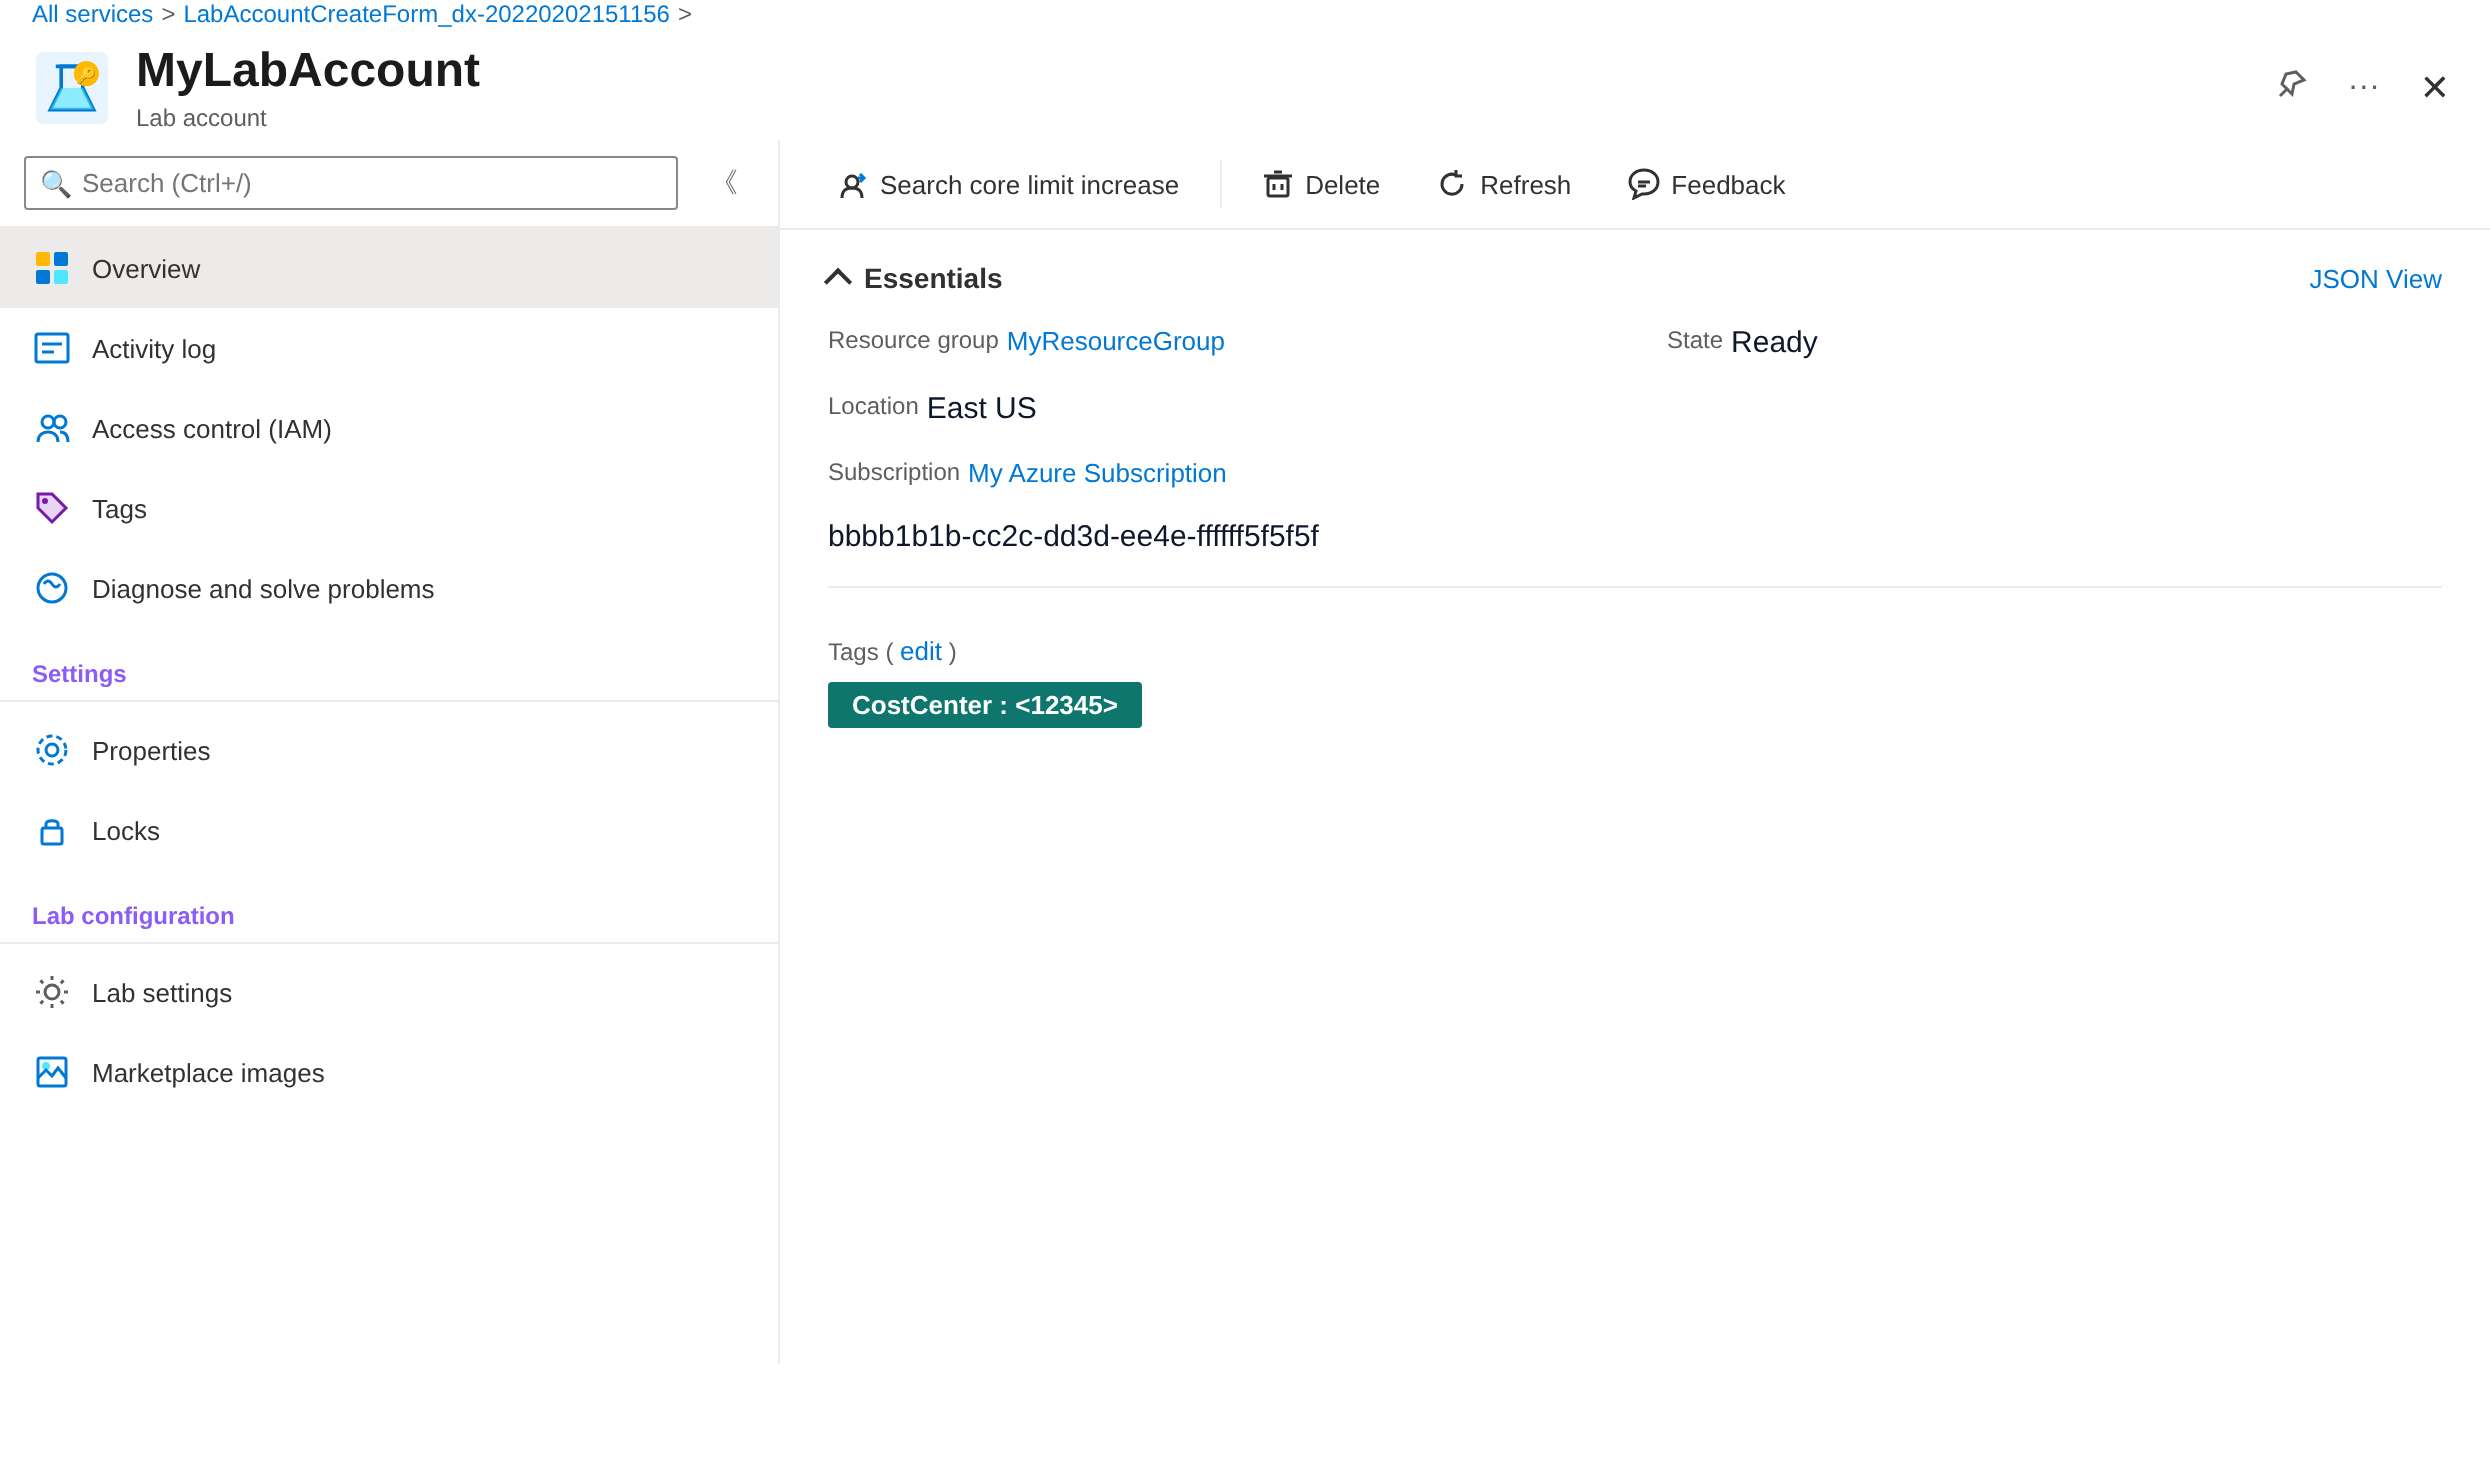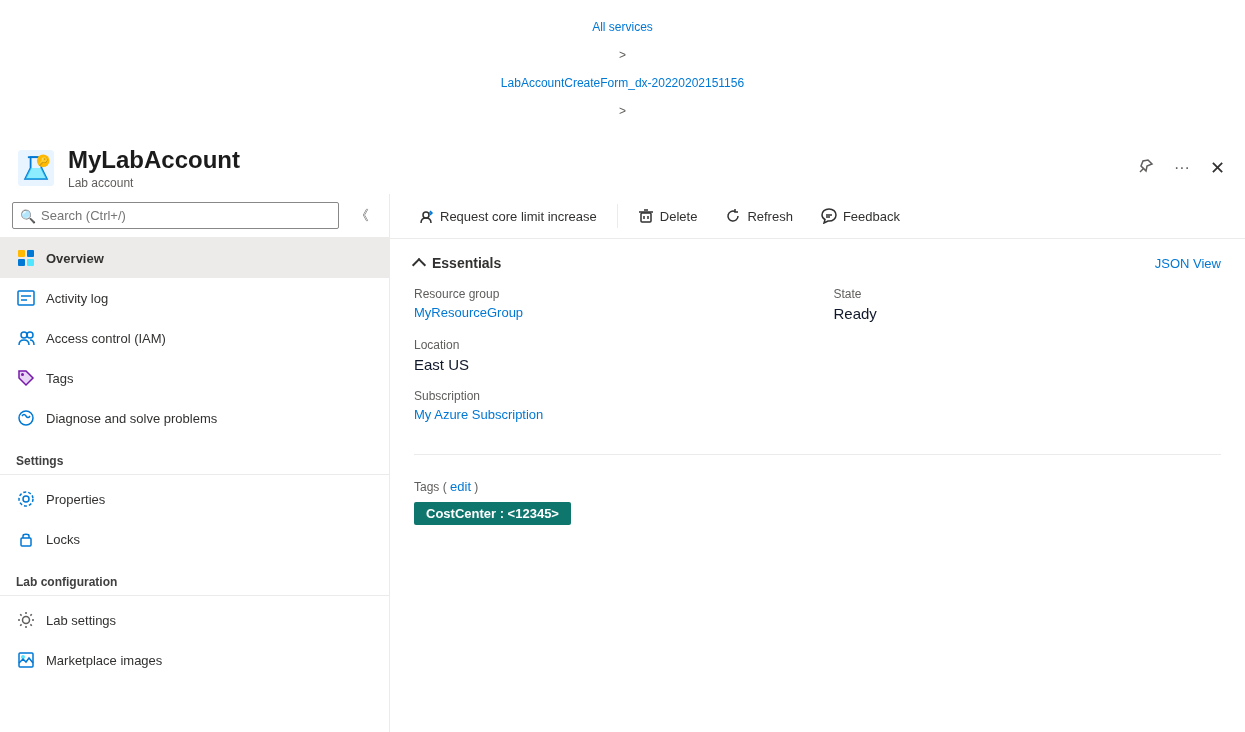--- a/index.html
+++ b/index.html
@@ -1,19 +1,19 @@
 <!DOCTYPE html>
 <html><head>
   <meta charset="utf-8">
   <style>
     * { box-sizing: border-box; margin: 0; padding: 0; }
     body { font-family: 'Segoe UI', Arial, sans-serif; font-size: 13px; color: #323130; background: #fff; width: 1245px; height: 732px; overflow: hidden; }
 
     
-    .breadcrumb { display: flex; align-items: center; padding: 20px 16px; font-size: 12px; color: #0078d4; gap: 14px; flex-direction: column; }
+    .breadcrumb { display: flex; align-items: center; padding: 0 16px; font-size: 12px; color: #0078d4; gap: 4px; }
     .breadcrumb span { color: #0078d4; cursor: pointer; }
     .breadcrumb .separator { color: #605e5c; }
 
     
     .header { display: flex; align-items: center; padding: 8px 16px 4px 16px; gap: 12px; }
     .header-icon { width: 40px; height: 40px; display: flex; align-items: center; justify-content: center; flex-shrink: 0; }
     .header-text { flex: 1; }
     .header-title { font-size: 24px; font-weight: 600; color: #1b1b1b; }
     .header-subtitle { font-size: 12px; color: #605e5c; margin-top: 2px; }
     .header-actions { display: flex; gap: 12px; align-items: center; }
@@ -24,44 +24,44 @@
     .main-layout { display: flex; height: calc(732px - 120px); }
 
     
     .sidebar { width: 390px; flex-shrink: 0; border-right: 1px solid #edebe9; overflow-y: auto; position: relative; }
     .search-bar { padding: 8px 12px; border-bottom: 1px solid #edebe9; position: relative; display: flex; align-items: center; gap: 8px; }
     .search-bar input { width: 100%; border: 1px solid #8a8886; border-radius: 2px; padding: 5px 8px 5px 28px; font-size: 13px; outline: none; color: #ef4444; }
     .search-icon-wrap { position: absolute; left: 20px; top: 50%; transform: translateY(-50%); color: #605e5c; font-size: 13px; pointer-events: none; }
     .collapse-btn { background: none; border: none; cursor: pointer; color: #605e5c; font-size: 14px; padding: 4px 8px; flex-shrink: 0; }
 
     .nav-item { display: flex; align-items: center; gap: 10px; padding: 10px 16px; cursor: pointer; font-size: 13px; color: #323130; }
-    .nav-item.active { background: #edebe9; font-weight: 700; }
+    .nav-item.active { background: #edebe9; font-weight: 400; }
     .nav-icon { width: 20px; height: 20px; display: flex; align-items: center; justify-content: center; flex-shrink: 0; }
 
-    .section-label { font-size: 12px; font-weight: 600; color: #404040; padding: 16px 16px 6px 16px; border-bottom: 1px solid #edebe9; margin-bottom: 4px; }
+    .section-label { font-size: 12px; font-weight: 600; color: #8b5cf6; padding: 16px 16px 6px 16px; border-bottom: 1px solid #edebe9; margin-bottom: 4px; }
 
     
     .sidebar-scroll { position: relative; }
 
     
     .content { flex: 1; overflow-y: auto; padding: 0; }
 
     
     .toolbar { display: flex; align-items: center; padding: 8px 16px; border-bottom: 1px solid #edebe9; gap: 4px; }
     .toolbar-btn { display: flex; align-items: center; gap: 6px; padding: 6px 12px; background: none; border: none; cursor: pointer; color: #323130; font-size: 13px; border-radius: 2px; }
     .toolbar-separator { width: 1px; height: 24px; background: #edebe9; margin: 0 4px; }
 
     
     .essentials { padding: 16px 24px; }
     .essentials-header { display: flex; align-items: center; justify-content: space-between; margin-bottom: 16px; }
     .essentials-title { font-size: 14px; font-weight: 600; display: flex; align-items: center; gap: 8px; }
     .json-view-link { color: #0078d4; font-size: 13px; cursor: pointer; text-decoration: none; }
 
     .essentials-grid { display: grid; grid-template-columns: 1fr 1fr; gap: 16px 32px; }
-    .essentials-item { display: flex; flex-direction: column; gap: 4px; }
+    .essentials-item { display: flex; flex-direction: row; gap: 4px; }
     .essentials-label { font-size: 12px; color: #605e5c; }
     .essentials-value { font-size: 15px; color: #0f172a; }
     .essentials-link { color: #0078d4; cursor: pointer; text-decoration: none; }
 
     .tags-row { margin-top: 24px; }
     .tag-chip { display: inline-flex; align-items: center; background: #0f766e; color: white; padding: 4px 12px; border-radius: 2px; font-size: 13px; font-weight: 600; margin-top: 8px; }
     .edit-link { color: #0078d4; cursor: pointer; font-size: 13px; }
 
     .divider { border: none; border-top: 1px solid #edebe9; margin: 16px 0; }
 
@@ -228,21 +228,21 @@
   <div class="content">
 
     <div class="toolbar">
       <button class="toolbar-btn">
         <svg width="16" height="16" viewBox="0 0 16 16" fill="none">
           <circle cx="8" cy="7" r="3" stroke="#323130" stroke-width="1.5" fill="none"></circle>
           <path d="M3 15 C3 11 5 10 8 10 C11 10 13 11 13 15" stroke="#323130" stroke-width="1.5" fill="none"></path>
           <path d="M12 3 L14 5 L12 7" stroke="#0078d4" stroke-width="1.5" fill="none"></path>
           <path d="M14 5 L11 5" stroke="#0078d4" stroke-width="1.5"></path>
         </svg>
-        <span>Request core limit increase</span>
+        <span>Search core limit increase</span>
       </button>
 
       <div class="toolbar-separator"></div>
 
       <button class="toolbar-btn">
         <svg width="16" height="16" viewBox="0 0 16 16" fill="none">
           <rect x="3" y="5" width="10" height="9" rx="1" stroke="#323130" stroke-width="1.5" fill="none"></rect>
           <line x1="1" y1="4" x2="15" y2="4" stroke="#323130" stroke-width="1.5"></line>
           <line x1="6" y1="2" x2="10" y2="2" stroke="#323130" stroke-width="1.5"></line>
           <line x1="6" y1="8" x2="6" y2="11" stroke="#323130" stroke-width="1.5"></line>
@@ -298,20 +298,21 @@
         <div></div>
 
         <div class="essentials-item">
           <div class="essentials-label">Subscription</div>
           <a class="essentials-link">My Azure Subscription</a>
         </div>
 
         <div></div>
 
         <div class="essentials-item">
+          <div class="essentials-value">bbbb1b1b-cc2c-dd3d-ee4e-ffffff5f5f5f</div>
         </div>
       </div>
 
       <hr class="divider">
 
       <div class="tags-row">
         <div class="essentials-label">
           <span>Tags</span>
           <span> (</span>
           <a class="edit-link">edit</a>

